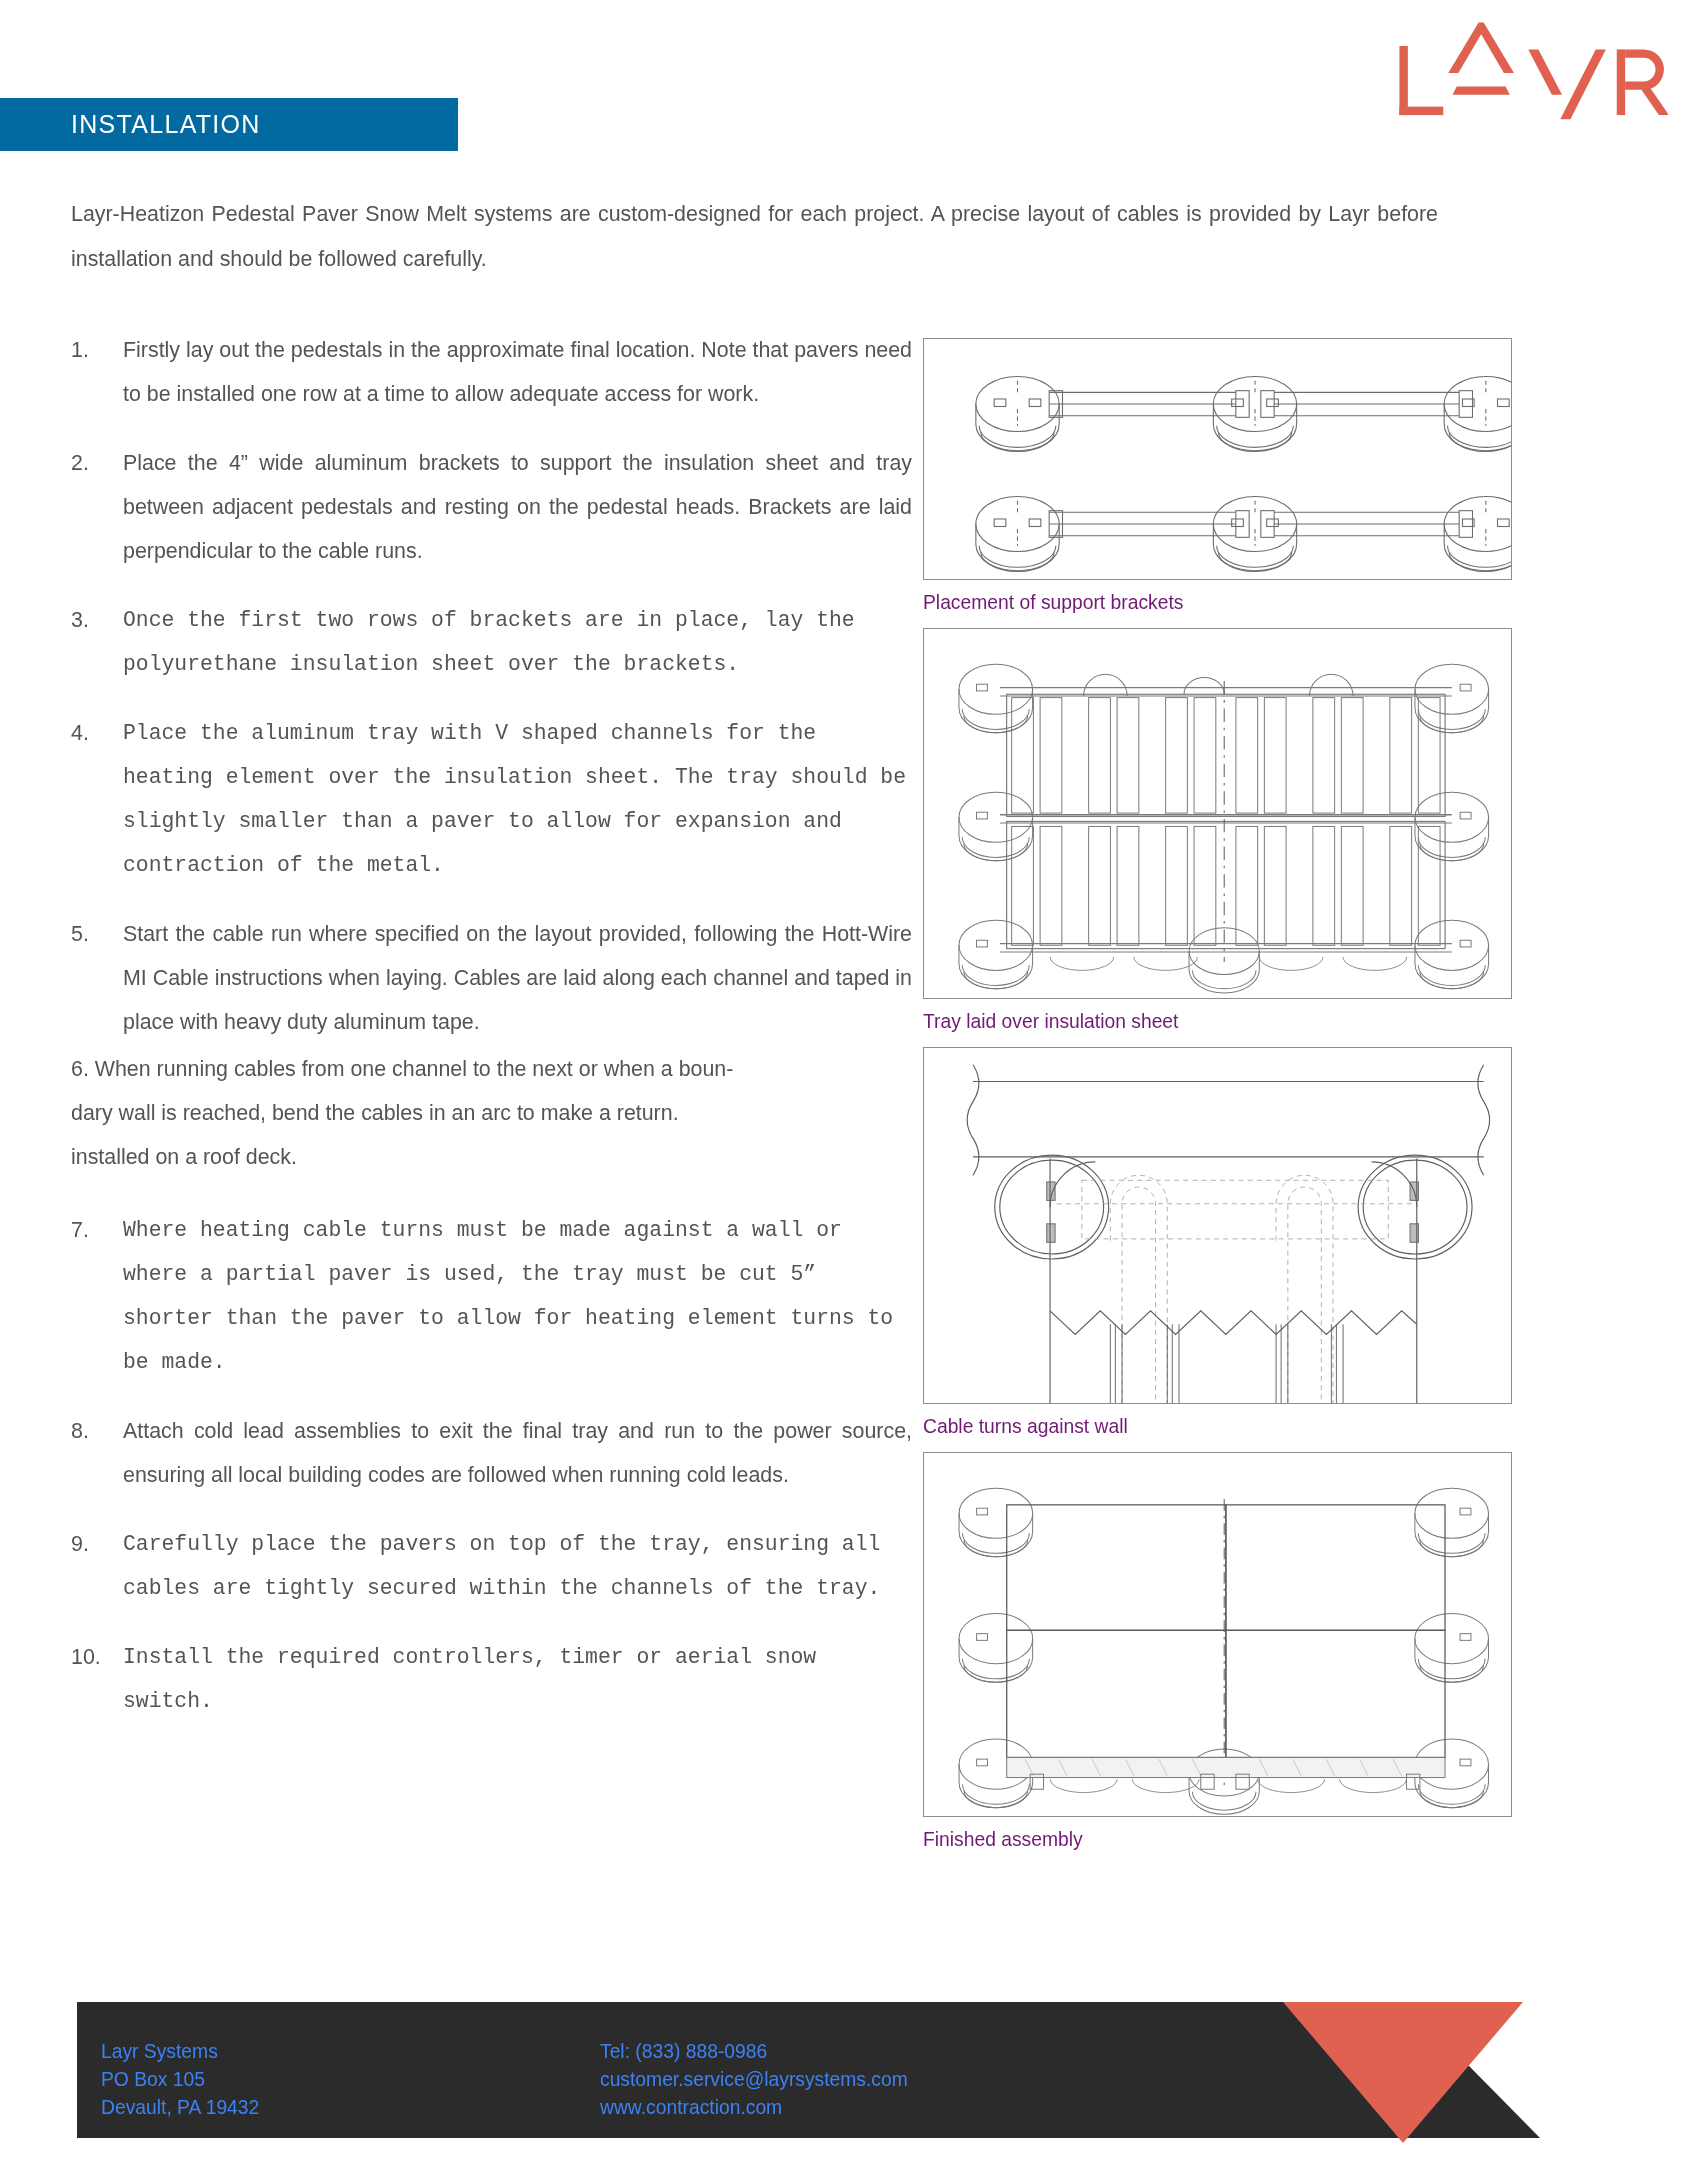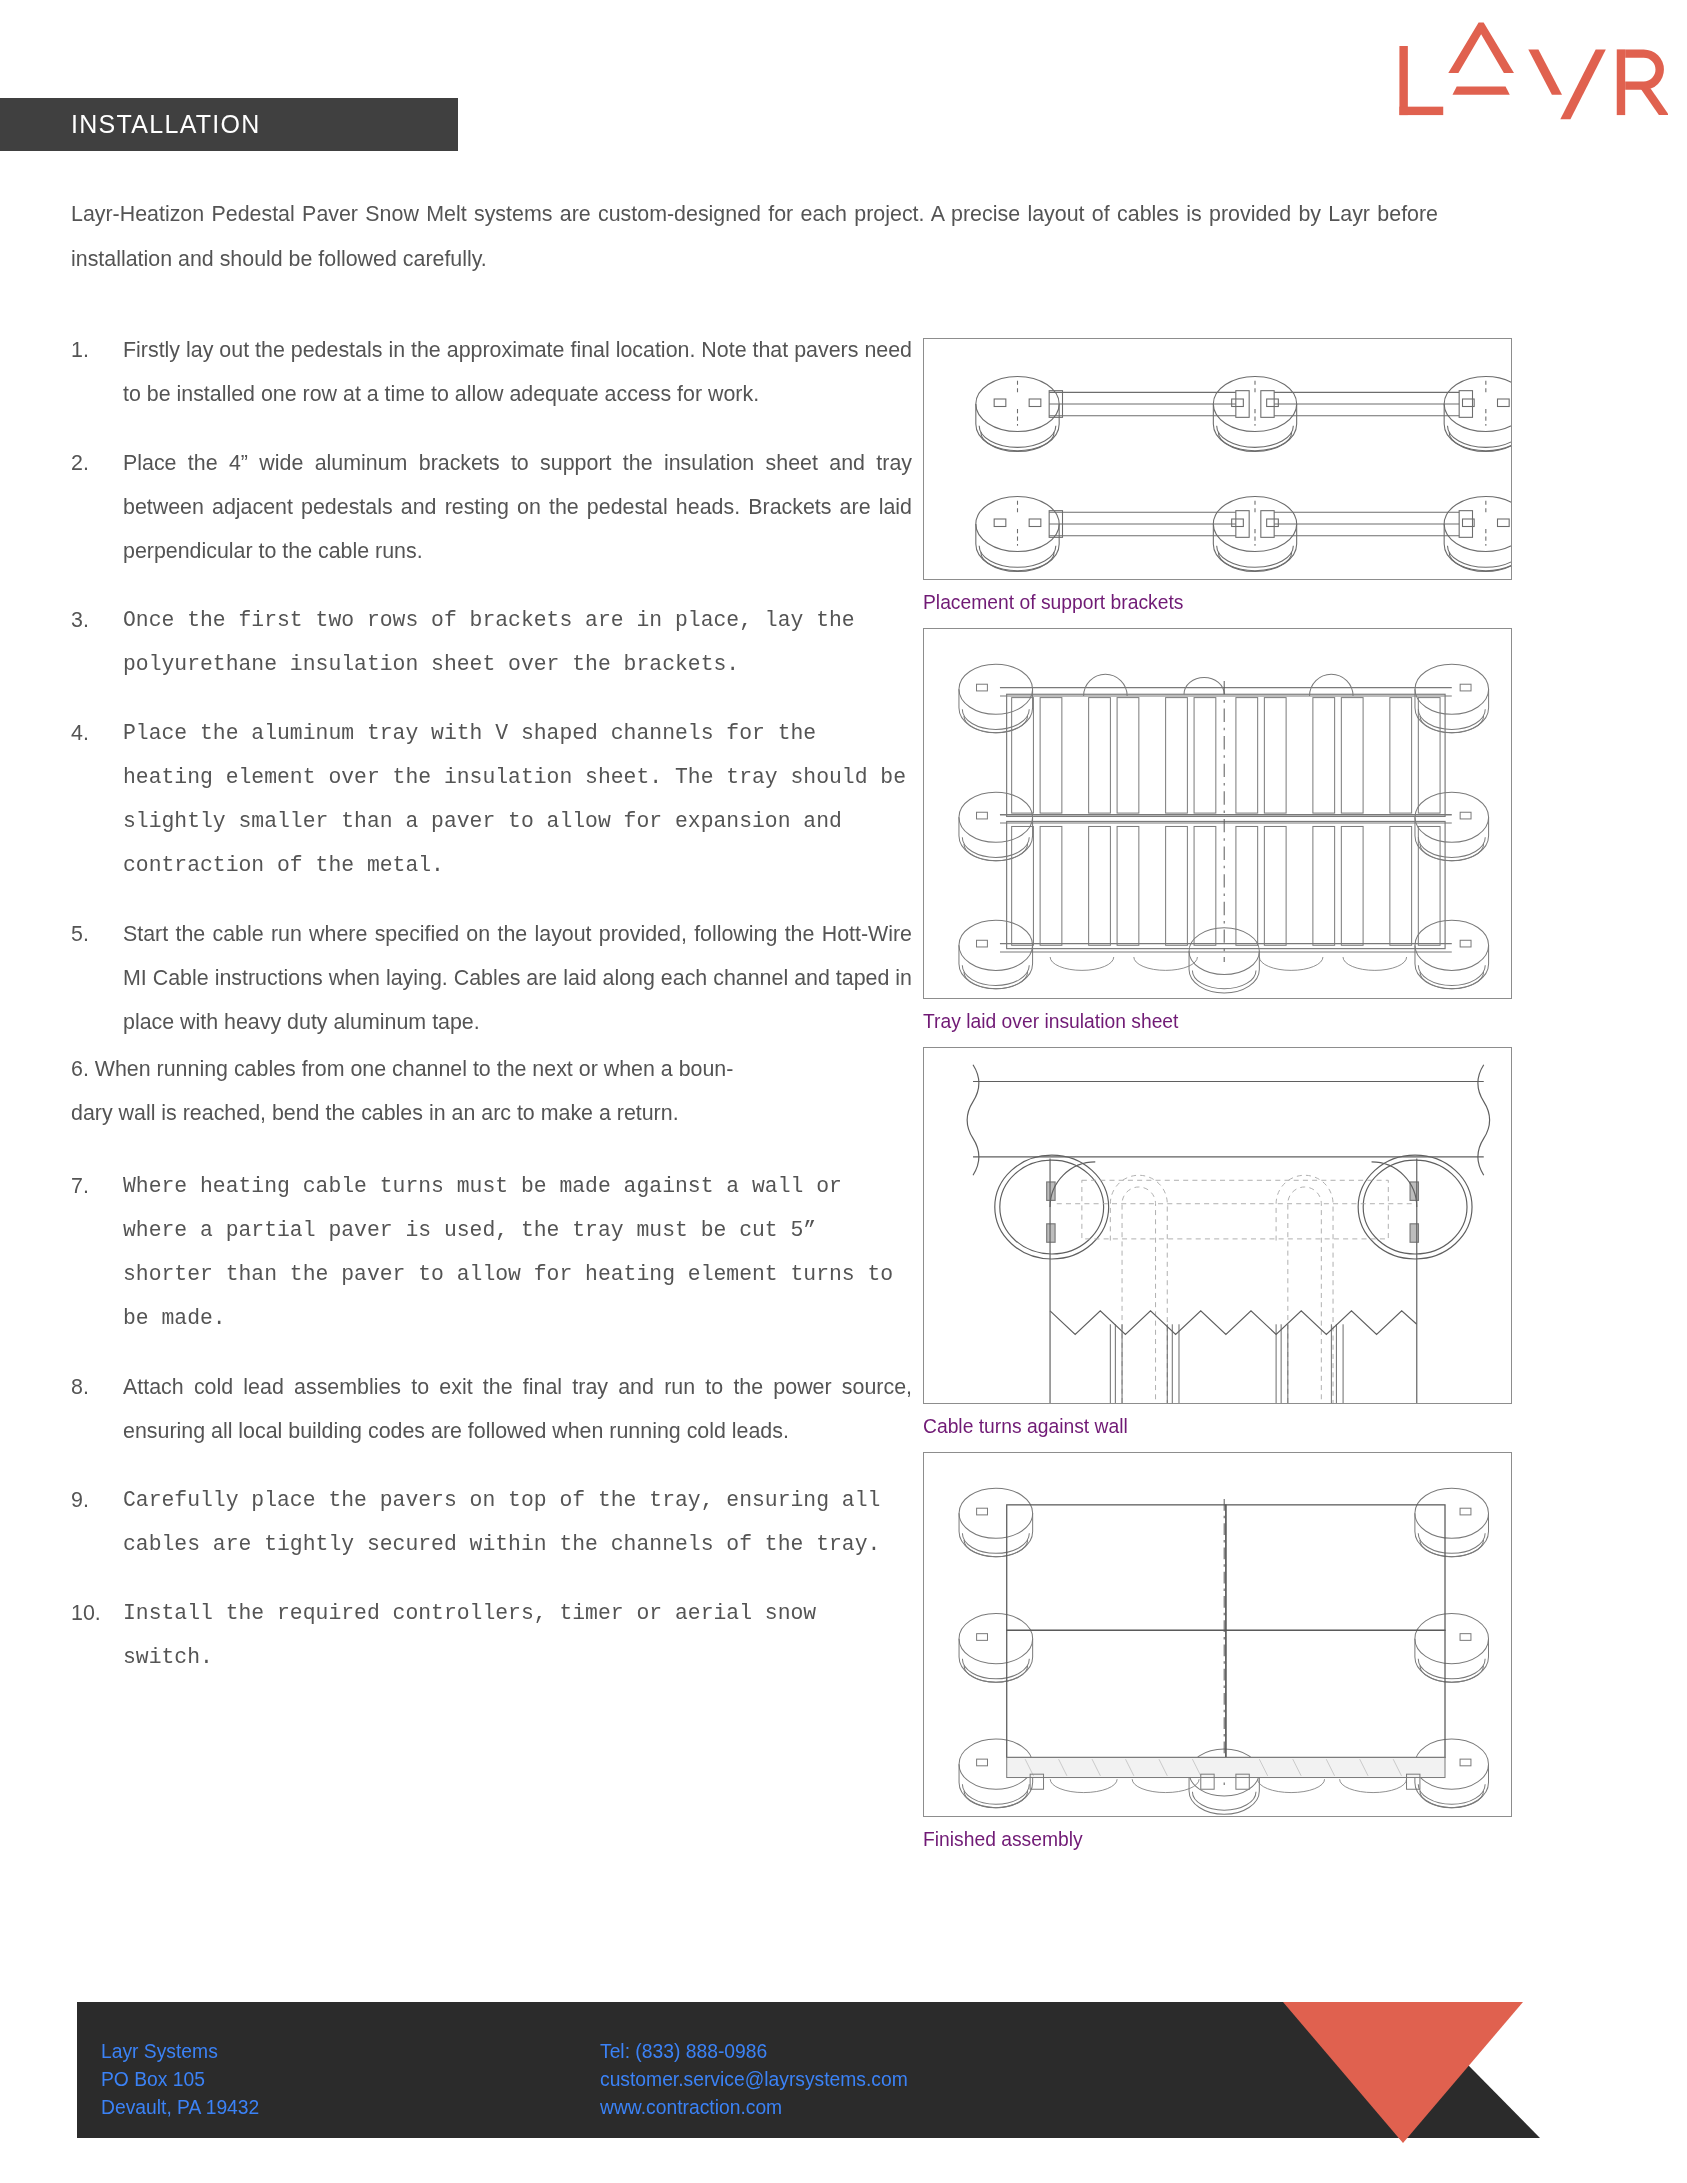--- a/index.html
+++ b/index.html
@@ -16,21 +16,21 @@
     overflow: hidden;
   }
 
   
   .section-tab {
     position: absolute;
     left: 0;
     top: 98px;
     width: 458px;
     height: 53px;
-    background: #404040;
+    background: #0369a1;
     display: flex;
     align-items: center;
   }
   .section-tab-label {
     color: #ffffff;
     font-size: 25px;
     letter-spacing: 1.3px;
     margin-left: 71px;
     font-family: "Liberation Sans", sans-serif;
     font-weight: 400;
@@ -209,20 +209,21 @@
   </div>
 
   <div class="step" style="margin-bottom:3.4px;">
     <span class="step-num">5.</span>
     <span class="step-text">Start the cable run where specified on the layout provided, following the Hott-Wire MI Cable instructions when laying. Cables are laid along each channel and taped in place with heavy duty aluminum tape.</span>
   </div>
 
   <div class="para-block" style="margin-bottom:29px;">
     <p>6. When running cables from one channel to the next or when a boun-</p>
     <p>dary wall is reached, bend the cables in an arc to make a return.</p>
+    <p>installed on a roof deck.</p>
   </div>
 
   <div class="step" style="margin-bottom:25px;">
     <span class="step-num">7.</span>
     <span class="step-text noju">Where heating cable turns must be made against a wall or where a partial paver is used, the tray must be cut 5” shorter than the paver to allow for heating element turns to be made.</span>
   </div>
 
   <div class="step" style="margin-bottom:25px;">
     <span class="step-num">8.</span>
     <span class="step-text">Attach cold lead assemblies to exit the final tray and run to the power source, ensuring all local building codes are followed when running cold leads.</span>

